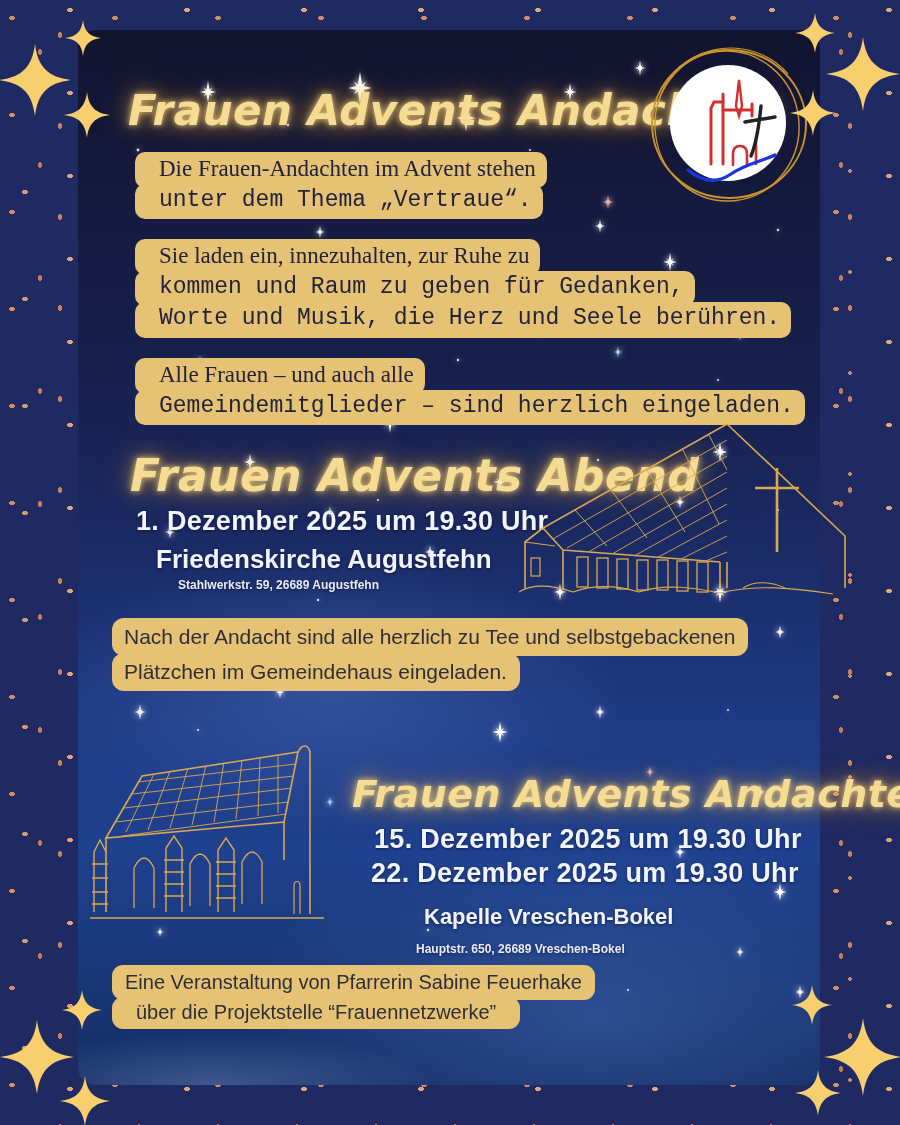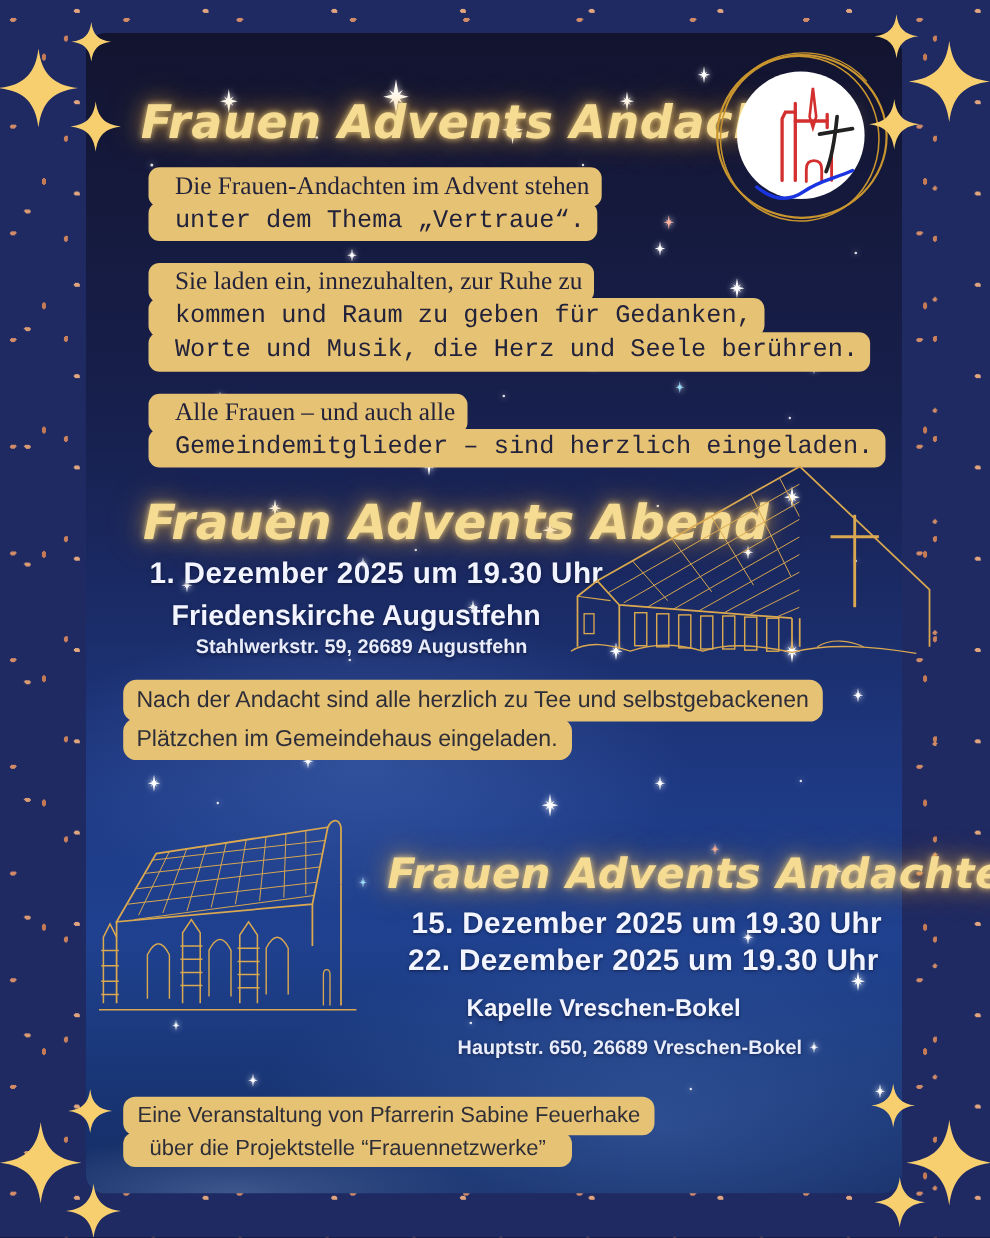--- a/index.html
+++ b/index.html
@@ -26,27 +26,27 @@
     color:#f6dc92;letter-spacing:.5px;white-space:nowrap;
     text-shadow:0 0 6px rgba(255,222,140,.85),0 0 18px rgba(255,190,60,.6),0 0 36px rgba(255,170,30,.4);}
   .hl{display:block;width:max-content;background:#e6c274;color:#22223a;
     font-family:"Liberation Serif",serif;font-size:23px;line-height:1.2;
     padding:3px 11px 5px 24px;border-radius:10px;}
   .para .hl + .hl{margin-top:-4px;font-family:Liberation Mono, monospace;}
   .para + .para{margin-top:20px;text-align:right;}
   .note .hl{font-family:"Liberation Sans",sans-serif;font-size:21px;color:#2e2e38;
     padding:6px 13px 7px 12px;border-radius:12px;}
   .note .hl + .hl{margin-top:-3px;}
-  .footer-box .hl{font-family:"Liberation Sans",sans-serif;color:#2e2e38;border-radius:11px;margin-top:32px;}
+  .footer-box .hl{font-family:"Liberation Sans",sans-serif;color:#2e2e38;border-radius:11px;}
   .footer-box .hl.l1{font-size:20px;padding:5px 13px 6px;}
   .footer-box .hl.l2{font-size:20px;padding:3px 24px 5px;margin-top:-3px;}
   .wtxt{color:#f2f4ff;font-weight:700;white-space:nowrap;text-shadow:0 1px 3px rgba(0,0,20,.5);}
   .date-line{font-size:27px;letter-spacing:.3px;}
   .venue{font-size:26px;}
-  .addr{font-size:18px;color:#e9edfb;}
+  .addr{font-size:12px;color:#e9edfb;}
   .starfield{filter:drop-shadow(0 0 3px rgba(255,255,255,.9));}
   svg{display:block;}
 </style>
 </head>
 <body>
 
 <div class="poster">
   <div class="panel"></div>
 
   <svg class="abs starfield" style="left:78px;top:30px;" width="742" height="1055" viewBox="0 0 742 1055">

